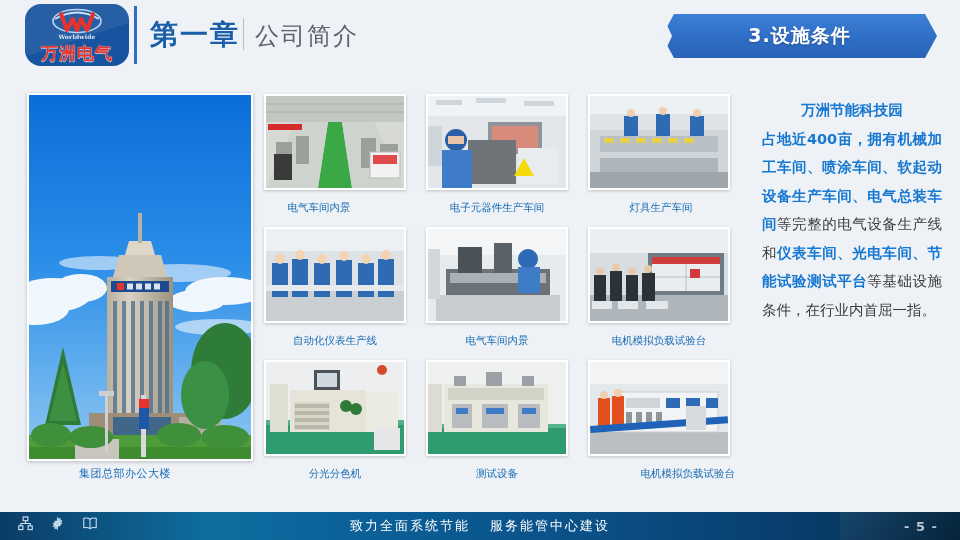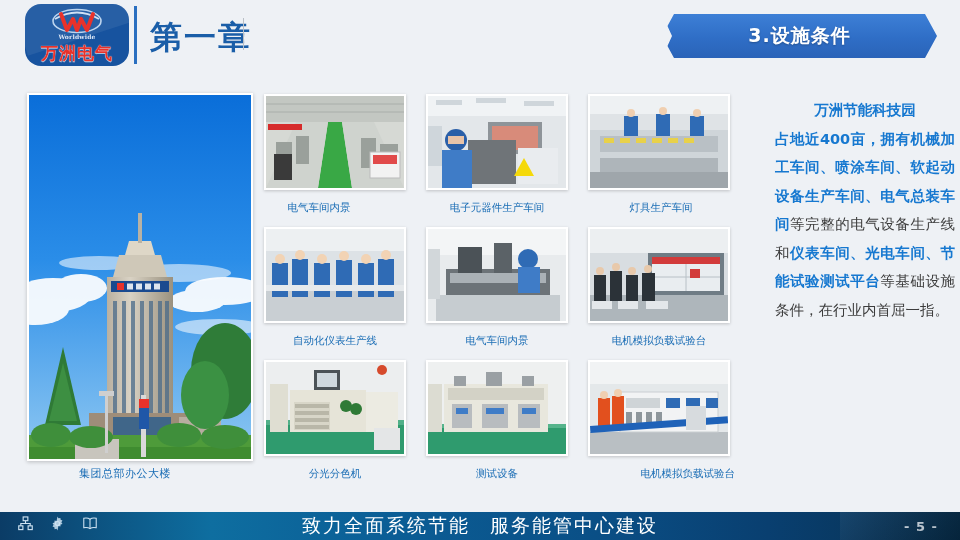--- a/index.html
+++ b/index.html
@@ -32,21 +32,21 @@
     font-family: "DejaVu Serif", serif;
   }
   .logo-cn {
     position: absolute; left: 0; top: 38px; width: 104px; text-align: center;
     font-size: 17px; font-weight: bold; color: #e8322b; letter-spacing: 1px;
     text-shadow: 0 0 1px #fff, 0 1px 0 rgba(255,255,255,.6);
   }
   .title-divider { position: absolute; left: 134px; top: 6px; width: 3px; height: 58px; background: #2a6fc0; }
   .chapter {
     position: absolute; left: 150px; top: 16px;
-    font-size: 32px; font-weight: bold; color: #1a5ea8; letter-spacing: 2px;
+    font-size: 28px; font-weight: bold; color: #1a5ea8; letter-spacing: 2px;
   }
   .chapter-sep { position: absolute; left: 243px; top: 18px; width: 1px; height: 32px; background: #b9bfc6; }
   .chapter-sub {
     position: absolute; left: 255px; top: 20px;
     font-size: 24px; color: #5b636b; letter-spacing: 2px;
   }
 
   
   .badge-wrap { position: absolute; left: 662px; top: 14px; width: 275px; height: 44px; }
   .badge {
@@ -86,41 +86,40 @@
     overflow: hidden; background: #cfd6dd;
   }
   .thumb-cap { position: absolute; width: 152px; text-align: center; font-size: 10.5px; color: #1a6db5; }
 
   
   .right-text {
     position: absolute; left: 762px; top: 96px; width: 180px;
     font-size: 14.5px; line-height: 28.5px; color: #3c3c3c;
     text-align: justify; text-justify: inter-ideograph;
     font-family: "DejaVu Sans", "Liberation Sans", sans-serif;
-    margin-left: 13px;
   }
   .right-text .hl { color: #1678d0; font-weight: bold; }
   .right-text .first { display:block; text-align:center; color:#1678d0; font-weight:bold; }
 
   
   .footer {
     position: absolute; left: 0; top: 512px; width: 960px; height: 28px;
     background: linear-gradient(90deg, #0b3c66 0%, #0e6ea0 22%, #0b5e96 40%, #0a4f86 62%, #093f70 80%, #07304f 100%);
     overflow: hidden;
   }
   .footer:after{
     content:""; position:absolute; right:0; top:0; width:120px; height:28px;
     background: linear-gradient(135deg, rgba(255,255,255,0.06) 0%, rgba(0,0,0,0.25) 100%);
   }
   .footer-icons { position: absolute; left: 18px; top: 4px; display: flex; gap: 17px; align-items: center; }
   .footer-icons svg { display: block; }
   .footer-text {
     position: absolute; left: 0; top: 0; width: 960px; height: 28px;
     display: flex; align-items: center; justify-content: center;
-    font-size: 19px; color: #ffffff; letter-spacing: 2px;
+    font-size: 13px; color: #ffffff; letter-spacing: 2px;
   }
   .footer-text span { margin: 0 10px; }
   .footer-page {
     position: absolute; right: 22px; top: 0; height: 28px; display: flex; align-items: center;
     font-size: 13px; color: #dce9f5; font-weight: bold; letter-spacing: 1px;
   }
   .top-strip { position:absolute; left:0; top:505px; width:960px; height:7px; background:#eef1f5; }
 </style>
 </head>
 <body>
@@ -137,20 +136,21 @@
           <path d="M10 6 L16 22 L22 11 L26 22 L30 11 L36 22 L42 6" fill="none" stroke="#e8322b" stroke-width="4" stroke-linejoin="round" stroke-linecap="round"></path>
         </svg>
       </div>
       <div class="logo-worldwide">Worldwide</div>
       <div class="logo-cn">万洲电气</div>
     </div>
 
     <div class="title-divider"></div>
     <div class="chapter">第一章</div>
     <div class="chapter-sep"></div>
+    <div class="chapter-sub">公司简介</div>
 
     <div class="badge-wrap">
       <div class="badge">
         <div class="badge-inner">
           <span class="badge-text">3.设施条件</span>
         </div>
       </div>
       <div class="badge-notch-l"></div>
       <div class="badge-notch-r"></div>
     </div>

